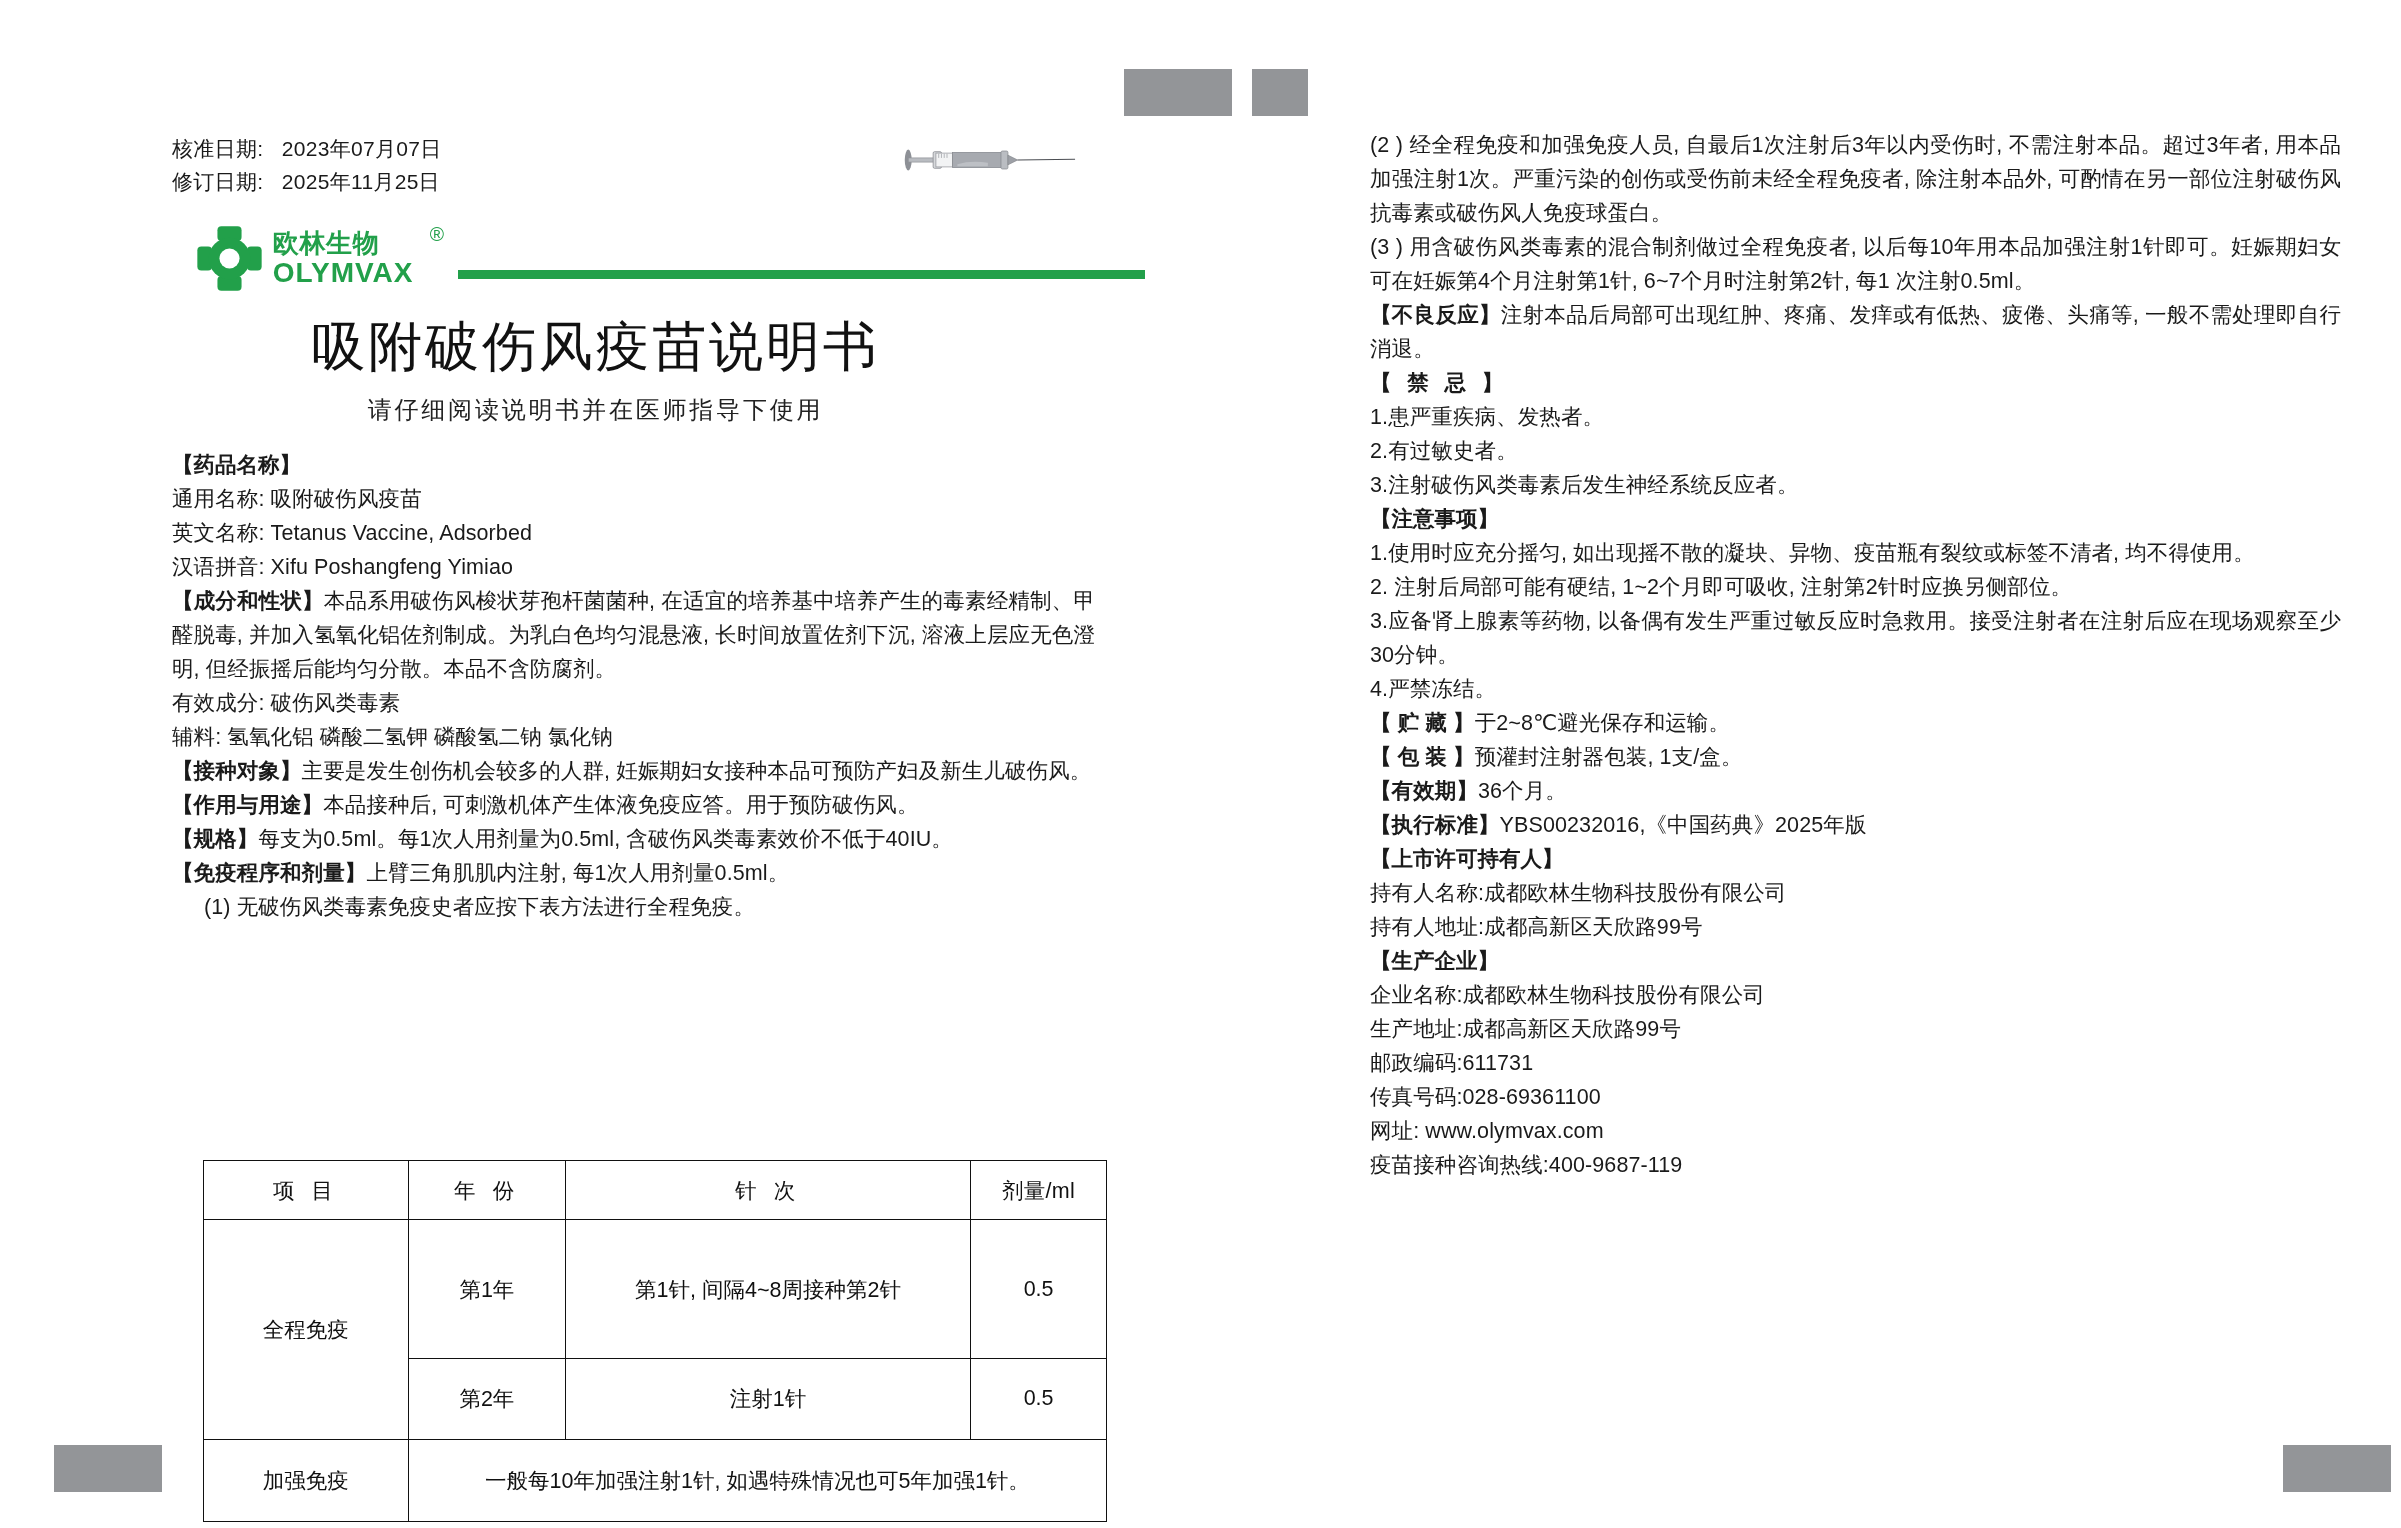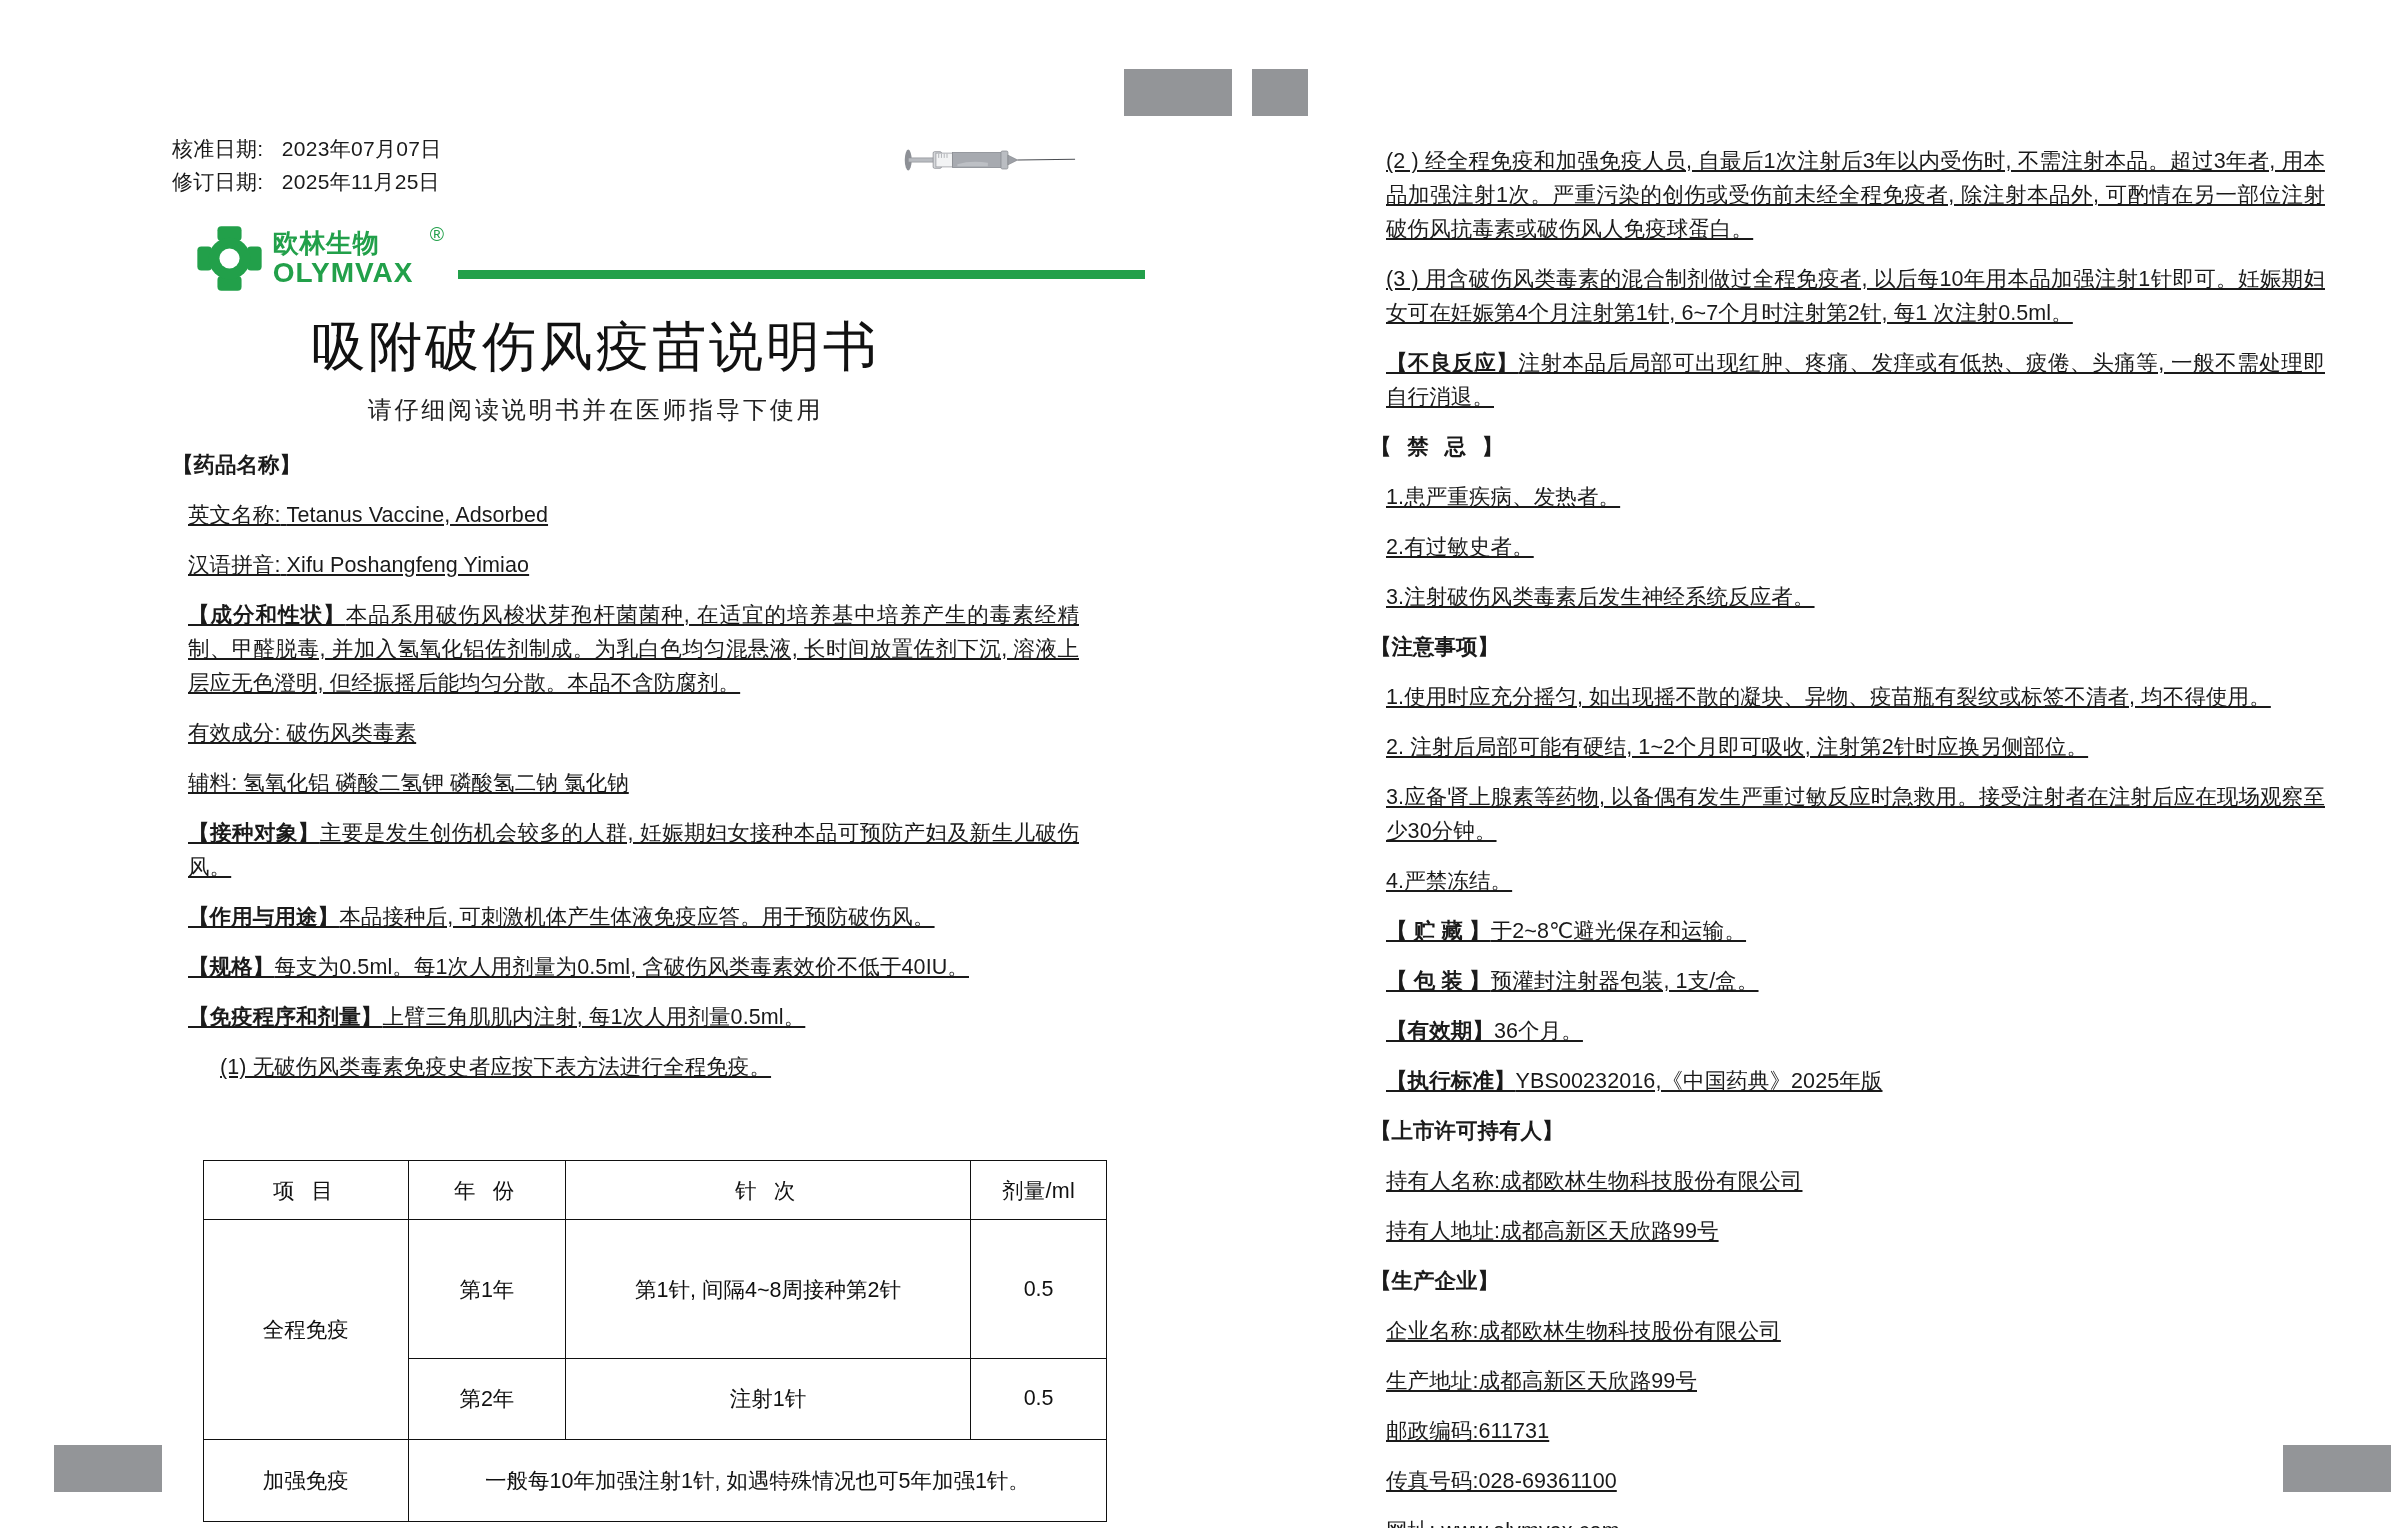--- a/index.html
+++ b/index.html
@@ -107,23 +107,22 @@
   .body-block {
     position: absolute;
     left: 172px;
     top: 448px;
     width: 923px;
   }
   .p {
     font-size: 21.5px;
     line-height: 34px;
     text-align: justify;
-    margin: 16px;
+    margin: 0;
     letter-spacing: 0.1px;
-    text-decoration: underline;
   }
   .p.indent { text-indent: 32px; }
   .hd { font-weight: bold; }
   .sec-head { font-weight: bold; font-size: 21.5px; line-height: 34px; margin: 0; }
 
   
   .sched {
     position: absolute;
     left: 203px;
     top: 1160px;
@@ -206,20 +205,21 @@
     <div class="logo-reg">®</div>
   </div>
 </div>
 <div class="green-rule"></div>
 
 <div class="doc-title">吸附破伤风疫苗说明书</div>
 <div class="doc-sub">请仔细阅读说明书并在医师指导下使用</div>
 
 <div class="body-block">
   <p class="sec-head">【药品名称】</p>
+  <p class="p"><span>通用名称:</span> <span>吸附破伤风疫苗</span></p>
   <p class="p"><span>英文名称:</span> <span>Tetanus  Vaccine, Adsorbed</span></p>
   <p class="p"><span>汉语拼音:</span> <span>Xifu Poshangfeng  Yimiao</span></p>
   <p class="p"><span class="hd">【成分和性状】</span><span>本品系用破伤风梭状芽孢杆菌菌种, 在适宜的培养基中培养产生的毒素经精制、甲醛脱毒, 并加入氢氧化铝佐剂制成。为乳白色均匀混悬液, 长时间放置佐剂下沉, 溶液上层应无色澄明, 但经振摇后能均匀分散。本品不含防腐剂。</span></p>
   <p class="p">有效成分: 破伤风类毒素</p>
   <p class="p">辅料: 氢氧化铝 磷酸二氢钾 磷酸氢二钠 氯化钠</p>
   <p class="p"><span class="hd">【接种对象】</span><span>主要是发生创伤机会较多的人群, 妊娠期妇女接种本品可预防产妇及新生儿破伤风。</span></p>
   <p class="p"><span class="hd">【作用与用途】</span><span>本品接种后, 可刺激机体产生体液免疫应答。用于预防破伤风。</span></p>
   <p class="p"><span class="hd">【规格】</span><span>每支为0.5ml。每1次人用剂量为0.5ml, 含破伤风类毒素效价不低于40IU。</span></p>
   <p class="p"><span class="hd">【免疫程序和剂量】</span><span>上臂三角肌肌内注射, 每1次人用剂量0.5ml。</span></p>
   <p class="p indent">(1) 无破伤风类毒素免疫史者应按下表方法进行全程免疫。</p>

